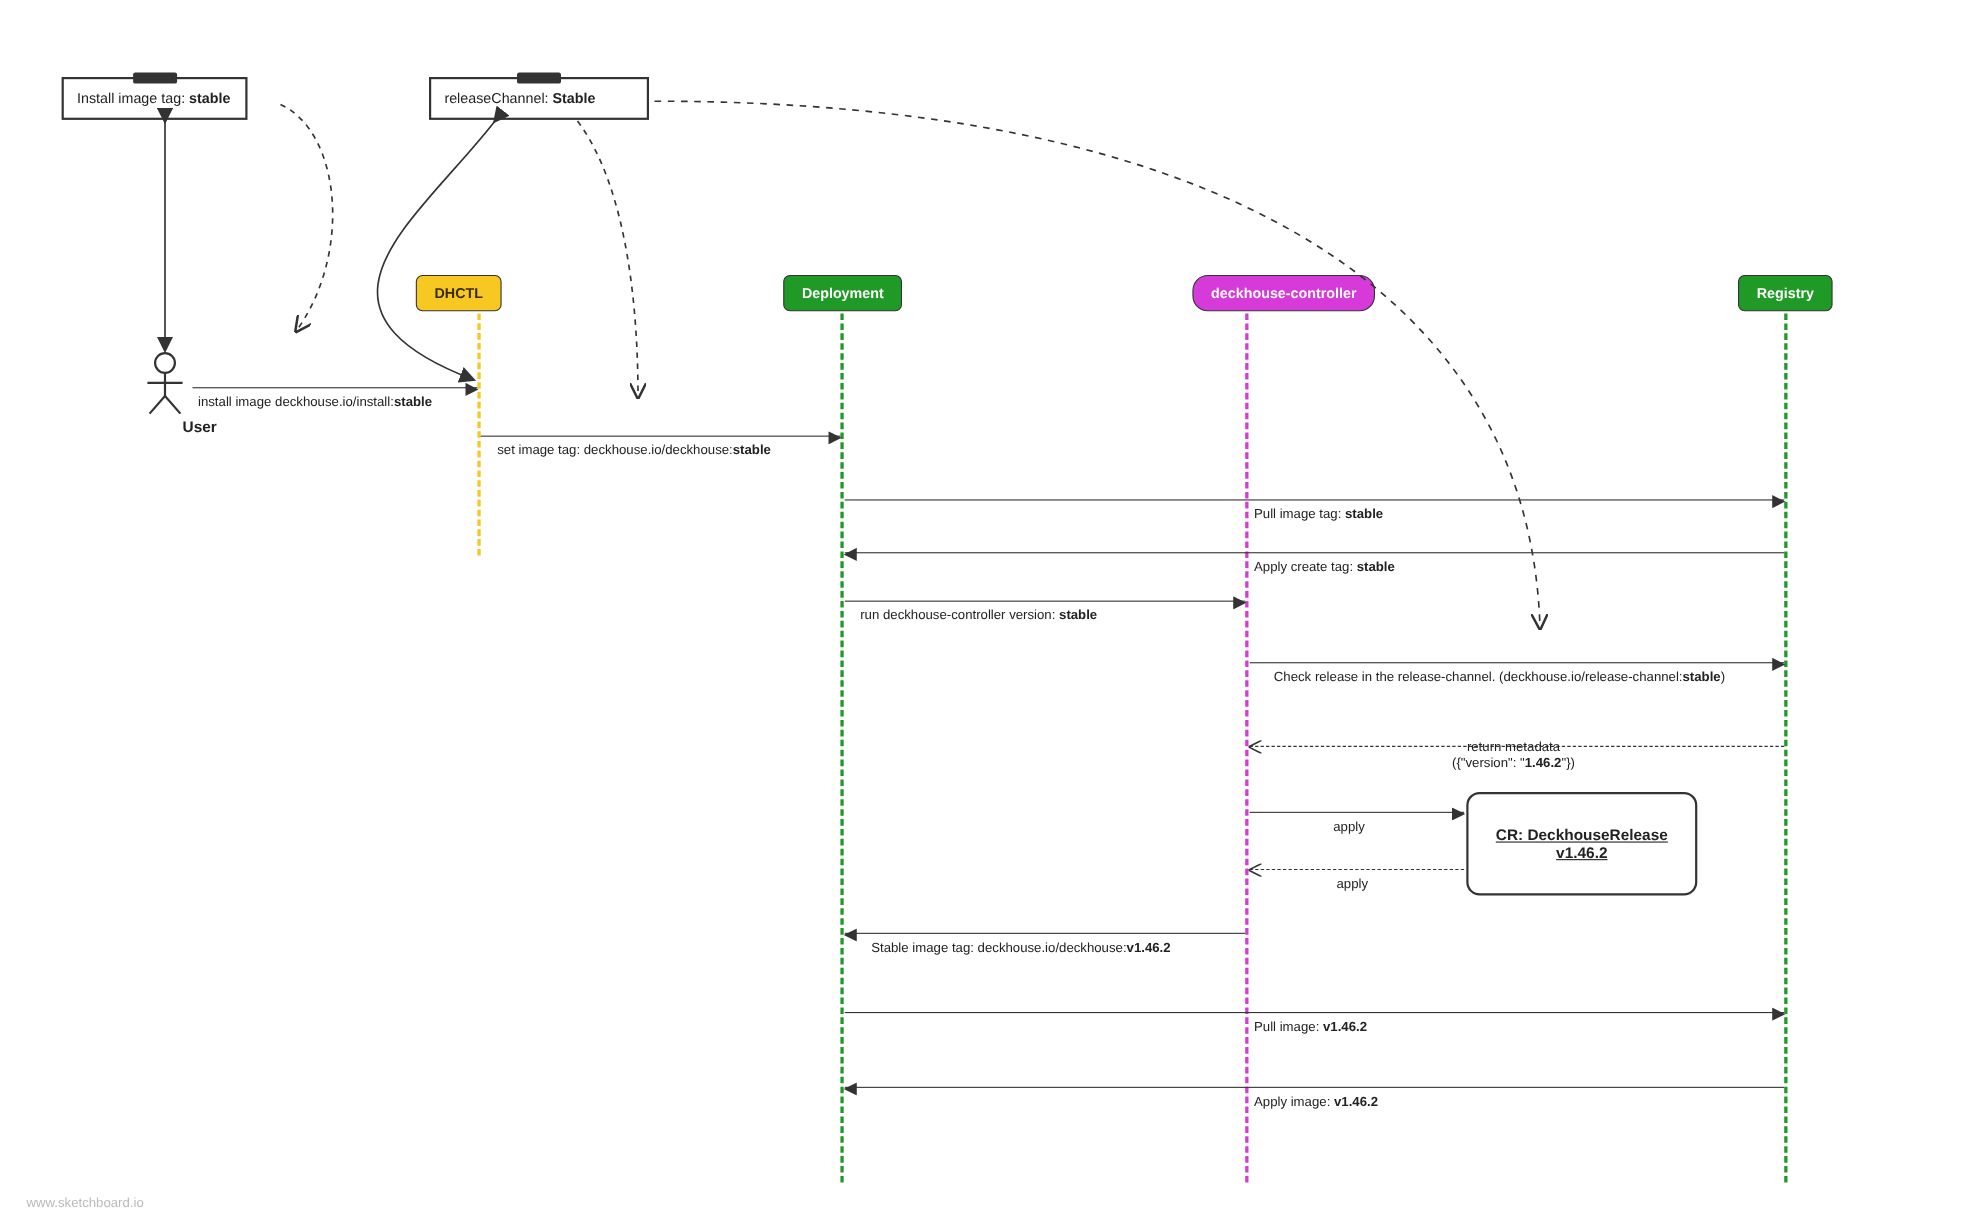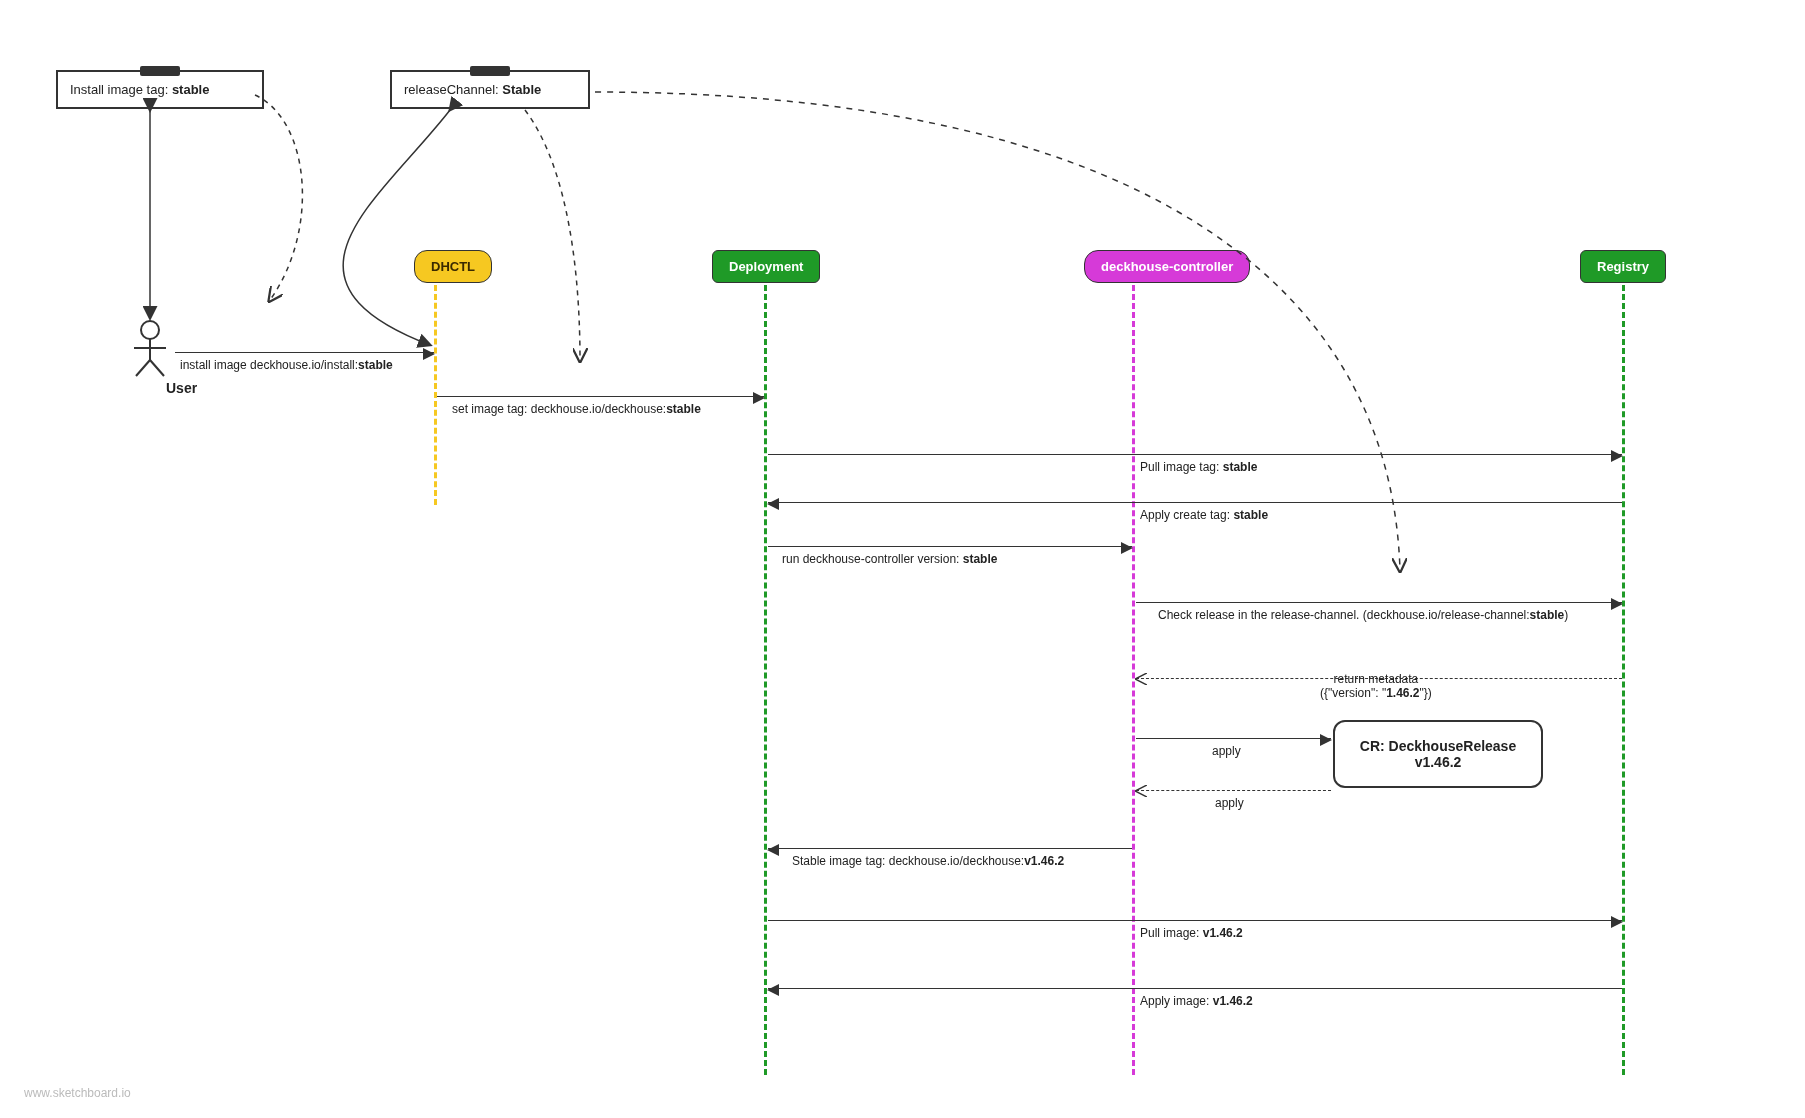--- a/index.html
+++ b/index.html
@@ -100,52 +100,53 @@
   }
   .head-svg {
     width: 12px; height: 12px;
   }
   .cr-box {
     position: absolute;
     border: 2px solid #333;
     border-radius: 12px;
     background: #fff;
     text-align: center;
-    padding: 16px 18px;
+    padding: 29px 18px;
     box-sizing: border-box;
     font-size: 14px;
     font-weight: bold;
+    text-decoration: underline;
   }
   .watermark {
     position: absolute;
     bottom: 18px;
     left: 24px;
     color: #bbb;
     font-size: 12px;
   }
   .strong { font-weight: bold; }
   .curve {
     position: absolute;
     pointer-events: none;
   }
 </style>
 </head>
 <body>
 
-<div class="note-box" style="left:56px; top:70px; width:208px;">
+<div class="note-box" style="left:56px; top:70px; width:169px;">
   <div class="note-book"></div>
   <span><span>Install image tag: </span><span class="strong">stable</span></span>
 </div>
 
 <div class="note-box" style="left:390px; top:70px; width:200px;">
   <div class="note-book"></div>
   <span><span>releaseChannel: </span><span class="strong">Stable</span></span>
 </div>
 
-<div class="lane-header yellow-box" style="left:414px; top:250px;border-radius:13px;"><span>DHCTL</span></div>
+<div class="lane-header yellow-box" style="left:378px; top:250px;"><span>DHCTL</span></div>
 <div class="lane-header green-box" style="left:712px; top:250px;"><span>Deployment</span></div>
 <div class="lane-header magenta-box" style="left:1084px; top:250px;border-radius:14px;"><span>deckhouse-controller</span></div>
 <div class="lane-header green-box" style="left:1580px; top:250px;"><span>Registry</span></div>
 
 <div class="lifeline ll-yellow" style="left:434px; top:285px; height:220px;"></div>
 <div class="lifeline ll-green" style="left:764px; top:285px; height:790px;"></div>
 <div class="lifeline ll-magenta" style="left:1132px; top:285px; height:790px;"></div>
 <div class="lifeline ll-green" style="left:1622px; top:285px; height:790px;"></div>
 
 <div class="user-icon" style="left:130px; top:318px;">

